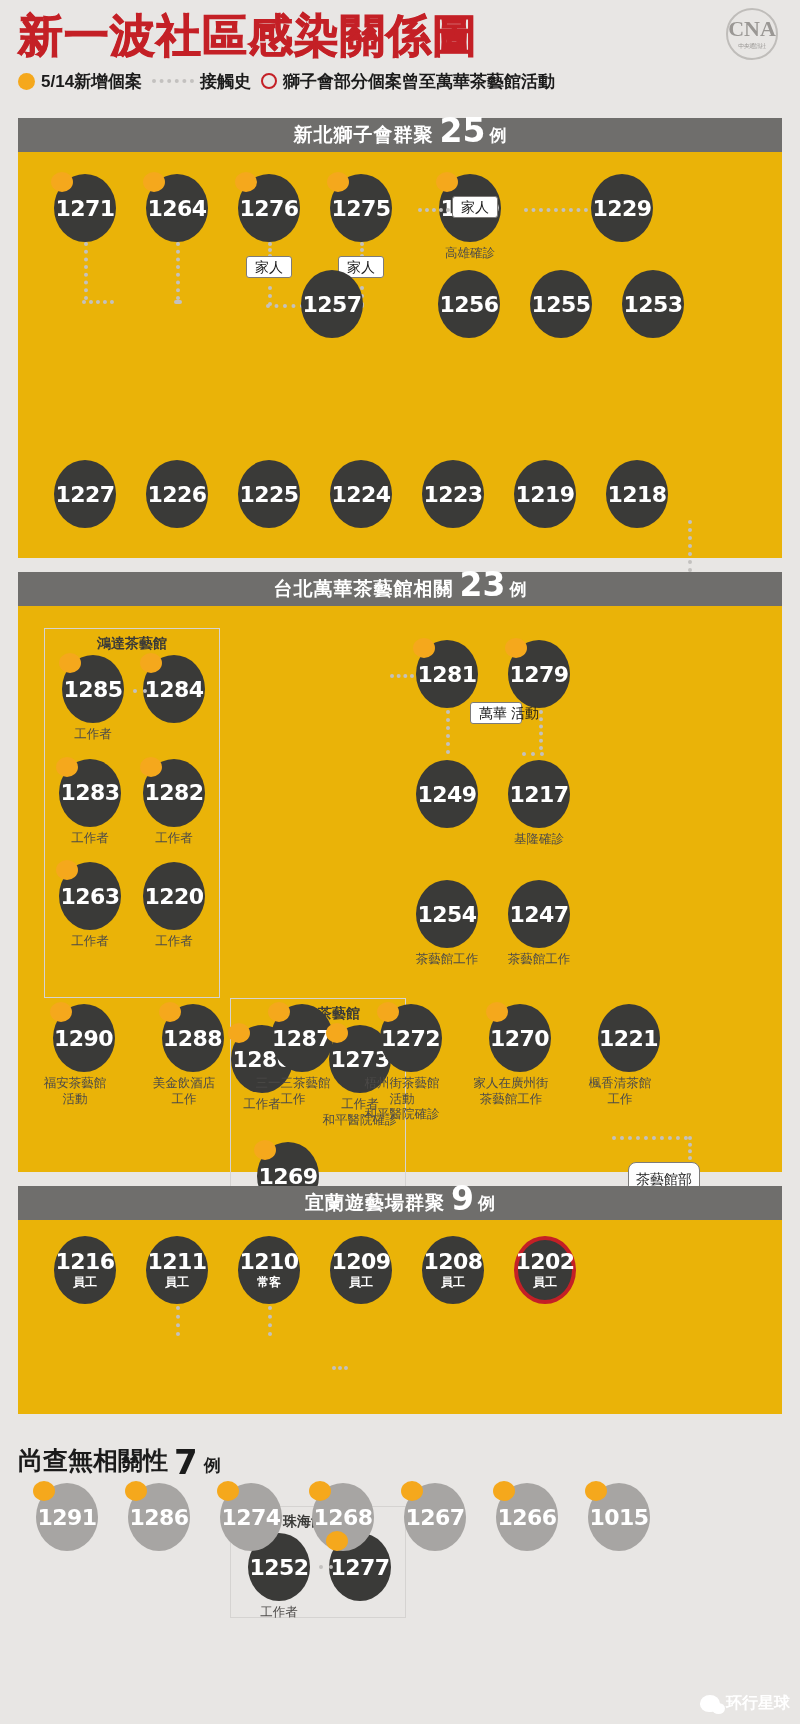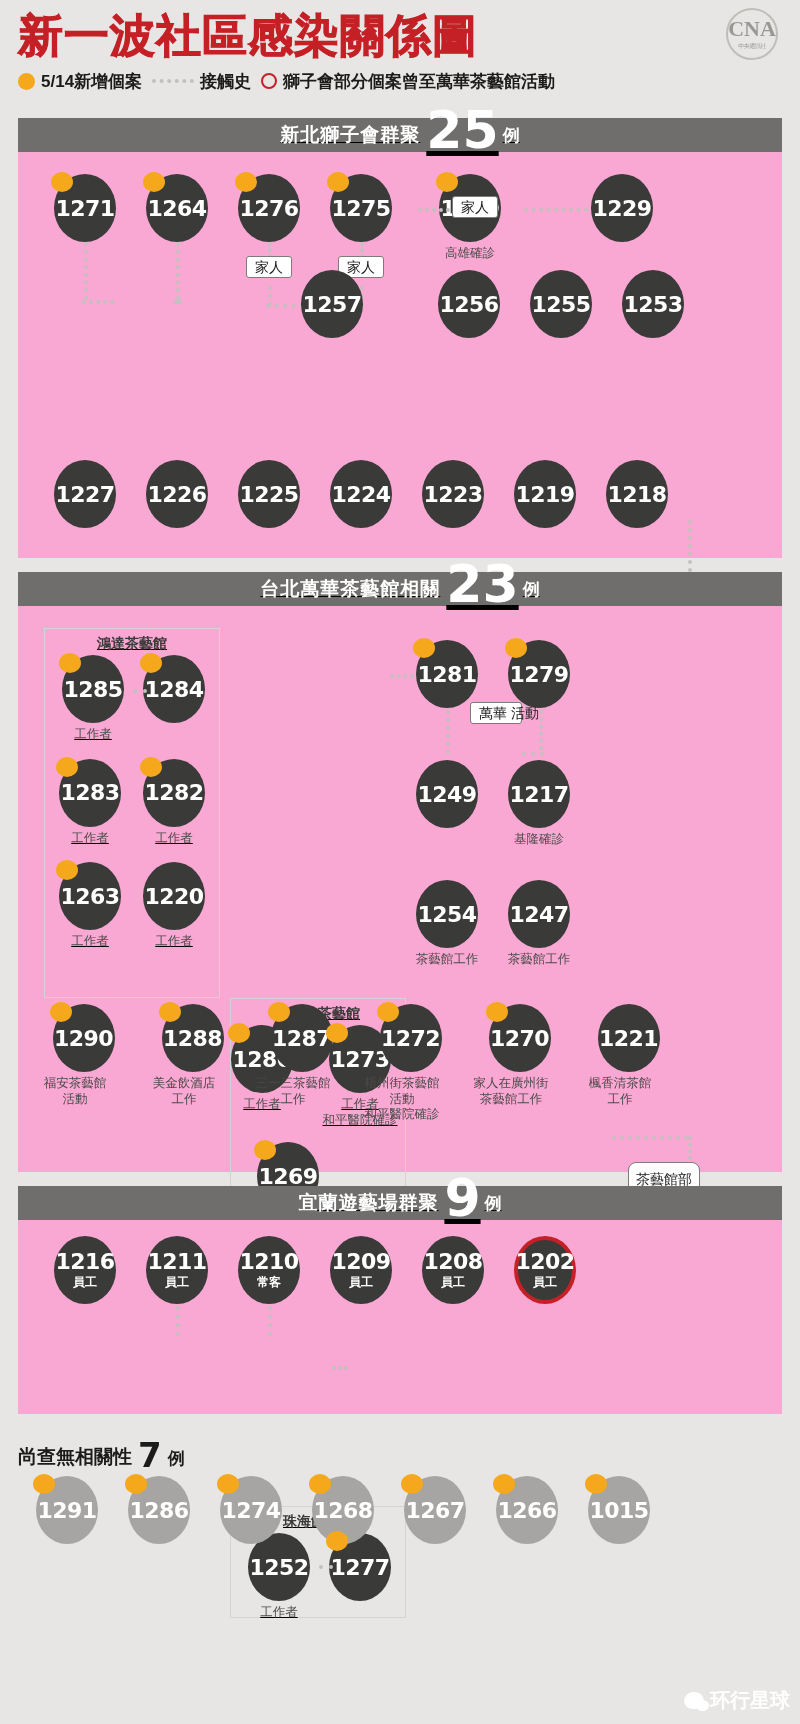--- a/index.html
+++ b/index.html
@@ -26,27 +26,27 @@
   }
   .logo .big { font-size: 22px; font-weight: bold; line-height: 1; font-family: "Liberation Serif", serif; }
   .logo .sml { font-size: 6px; margin-top: 2px; letter-spacing: -.5px; }
   .legend { display: flex; align-items: center; gap: 10px; margin-top: 8px; font-size: 17px; color: #1b1b1b; font-weight: bold; white-space: nowrap; }
   .legend .dot { width: 17px; height: 17px; border-radius: 50%; background: #f5a81c; display: inline-block; }
   .legend .dashline { width: 42px; height: 0; border-top: 4px dotted #c3c1bf; display: inline-block; }
   .legend .ring { width: 16px; height: 16px; border-radius: 50%; border: 2.5px solid #c42026; display: inline-block; }
   .legend-item { display: flex; align-items: center; gap: 6px; }
 
   
-  .section { background: #f9a8d4; margin: 0 18px 14px 18px; position: relative; text-decoration: underline; }
+  .section { background: #eab308; margin: 0 18px 14px 18px; position: relative; }
   .sec-bar {
     background: #6f6e6c; height: 34px; position: relative;
     display: flex; align-items: center; justify-content: center;
   }
   .sec-bar .txt { color: #fff; font-weight: bold; font-size: 19px; letter-spacing: 1px; }
-  .sec-bar .num { color: #fff; font-weight: bold; font-size: 52px; line-height: 1; margin: -10px 4px 0 6px; font-family: "DejaVu Sans", sans-serif; text-align: right; }
+  .sec-bar .num { color: #fff; font-weight: bold; font-size: 33px; line-height: 1; margin: -10px 4px 0 6px; font-family: "DejaVu Sans", sans-serif; text-align: right; }
   .sec-bar .ex { color: #fff; font-weight: bold; font-size: 17px; }
   .sec-body { padding: 12px 0 14px 0; position: relative; }
 
   .row { display: flex; position: relative; }
   .cell { position: relative; display: flex; flex-direction: column; align-items: center; }
 
   .node { position: relative; width: 62px; height: 68px; }
   .node .circ {
     position: absolute; left: 0; top: 0; width: 62px; height: 68px;
     border-radius: 50%; background: #3a3a38; color: #fff;
@@ -80,28 +80,28 @@
   
   .callout {
     position: absolute; width: 72px; border: 1.5px solid #7d7b79; background: #fdfdfd;
     border-radius: 8px; font-size: 14px; color: #1b1b1b; padding: 7px 6px; line-height: 1.35;
     text-align: center;
   }
 
   
   .last { margin: 4px 18px 0 18px; position: relative; }
   .last-head { display: flex; align-items: flex-end; gap: 6px; margin-bottom: 2px; }
-  .last-head .t { font-size: 19px; font-weight: bold; color: #1b1b1b; margin-top: 16px; }
+  .last-head .t { font-size: 25px; font-weight: bold; color: #1b1b1b; margin-top: 16px; }
   .last-head .n { font-size: 34px; font-weight: bold; color: #1b1b1b; line-height: .85; font-family: "DejaVu Sans", sans-serif; }
   .last-head .e { font-size: 17px; font-weight: bold; color: #1b1b1b; }
 
   .wm {
     position: absolute; right: 10px; bottom: 10px;
     display: flex; align-items: center; gap: 6px; color: #fff;
-    font-size: 20px; font-weight: bold; justify-content: center;
+    font-size: 16px; font-weight: bold; justify-content: center;
   }
   .wm .wicon { width: 20px; height: 17px; border-radius: 50% 50% 45% 45%; background: #fff; position: relative; }
   .wm .wicon::after { content:""; position:absolute; right:-5px; bottom:-2px; width:13px; height:11px; border-radius:50%; background:#fff; }
 </style>
 </head>
 <body>
 
 <div class="header">
   <div class="title">新一波社區感染關係圖</div>
   <div class="logo">

